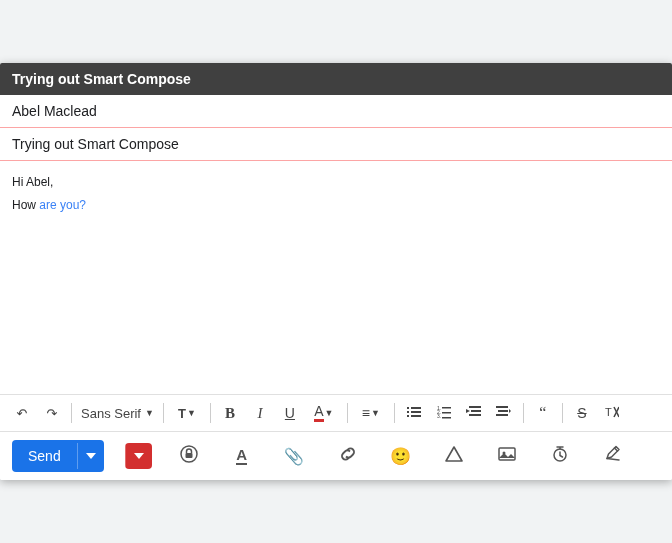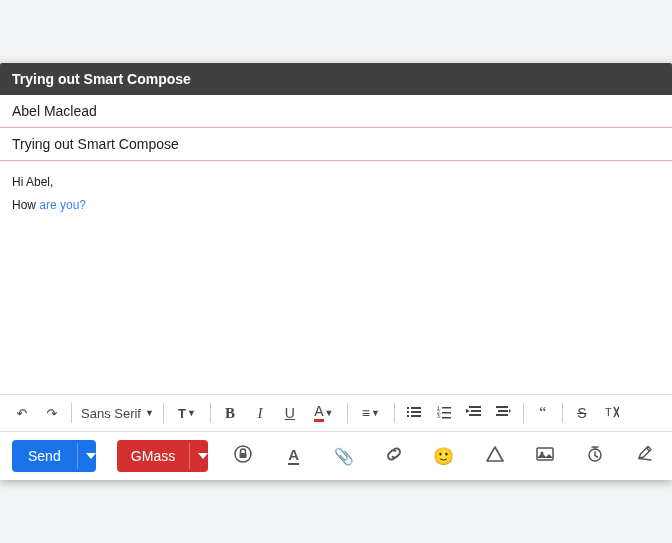--- a/index.html
+++ b/index.html
@@ -329,21 +329,20 @@
       <button class="send-btn">
         <span class="send-label">Send</span>
         <span class="send-arrow">
           <svg width="10" height="10" viewBox="0 0 10 10" fill="white">
               <polygon points="0,2 10,2 5,8"></polygon>
             </svg>
         </span>
       </button>
 
       <button class="gmass-btn">
-        <span class="gmass-label">GMass</span>
         <span class="gmass-arrow">
           <svg width="10" height="10" viewBox="0 0 10 10" fill="white">
               <polygon points="0,2 10,2 5,8"></polygon>
             </svg>
         </span>
       </button>
 
       <button class="action-icon-btn" title="Toggle confidential mode">
         <span style="font-size:16px;color:#555;">
           <svg width="18" height="18" viewBox="0 0 18 18" fill="#555">

